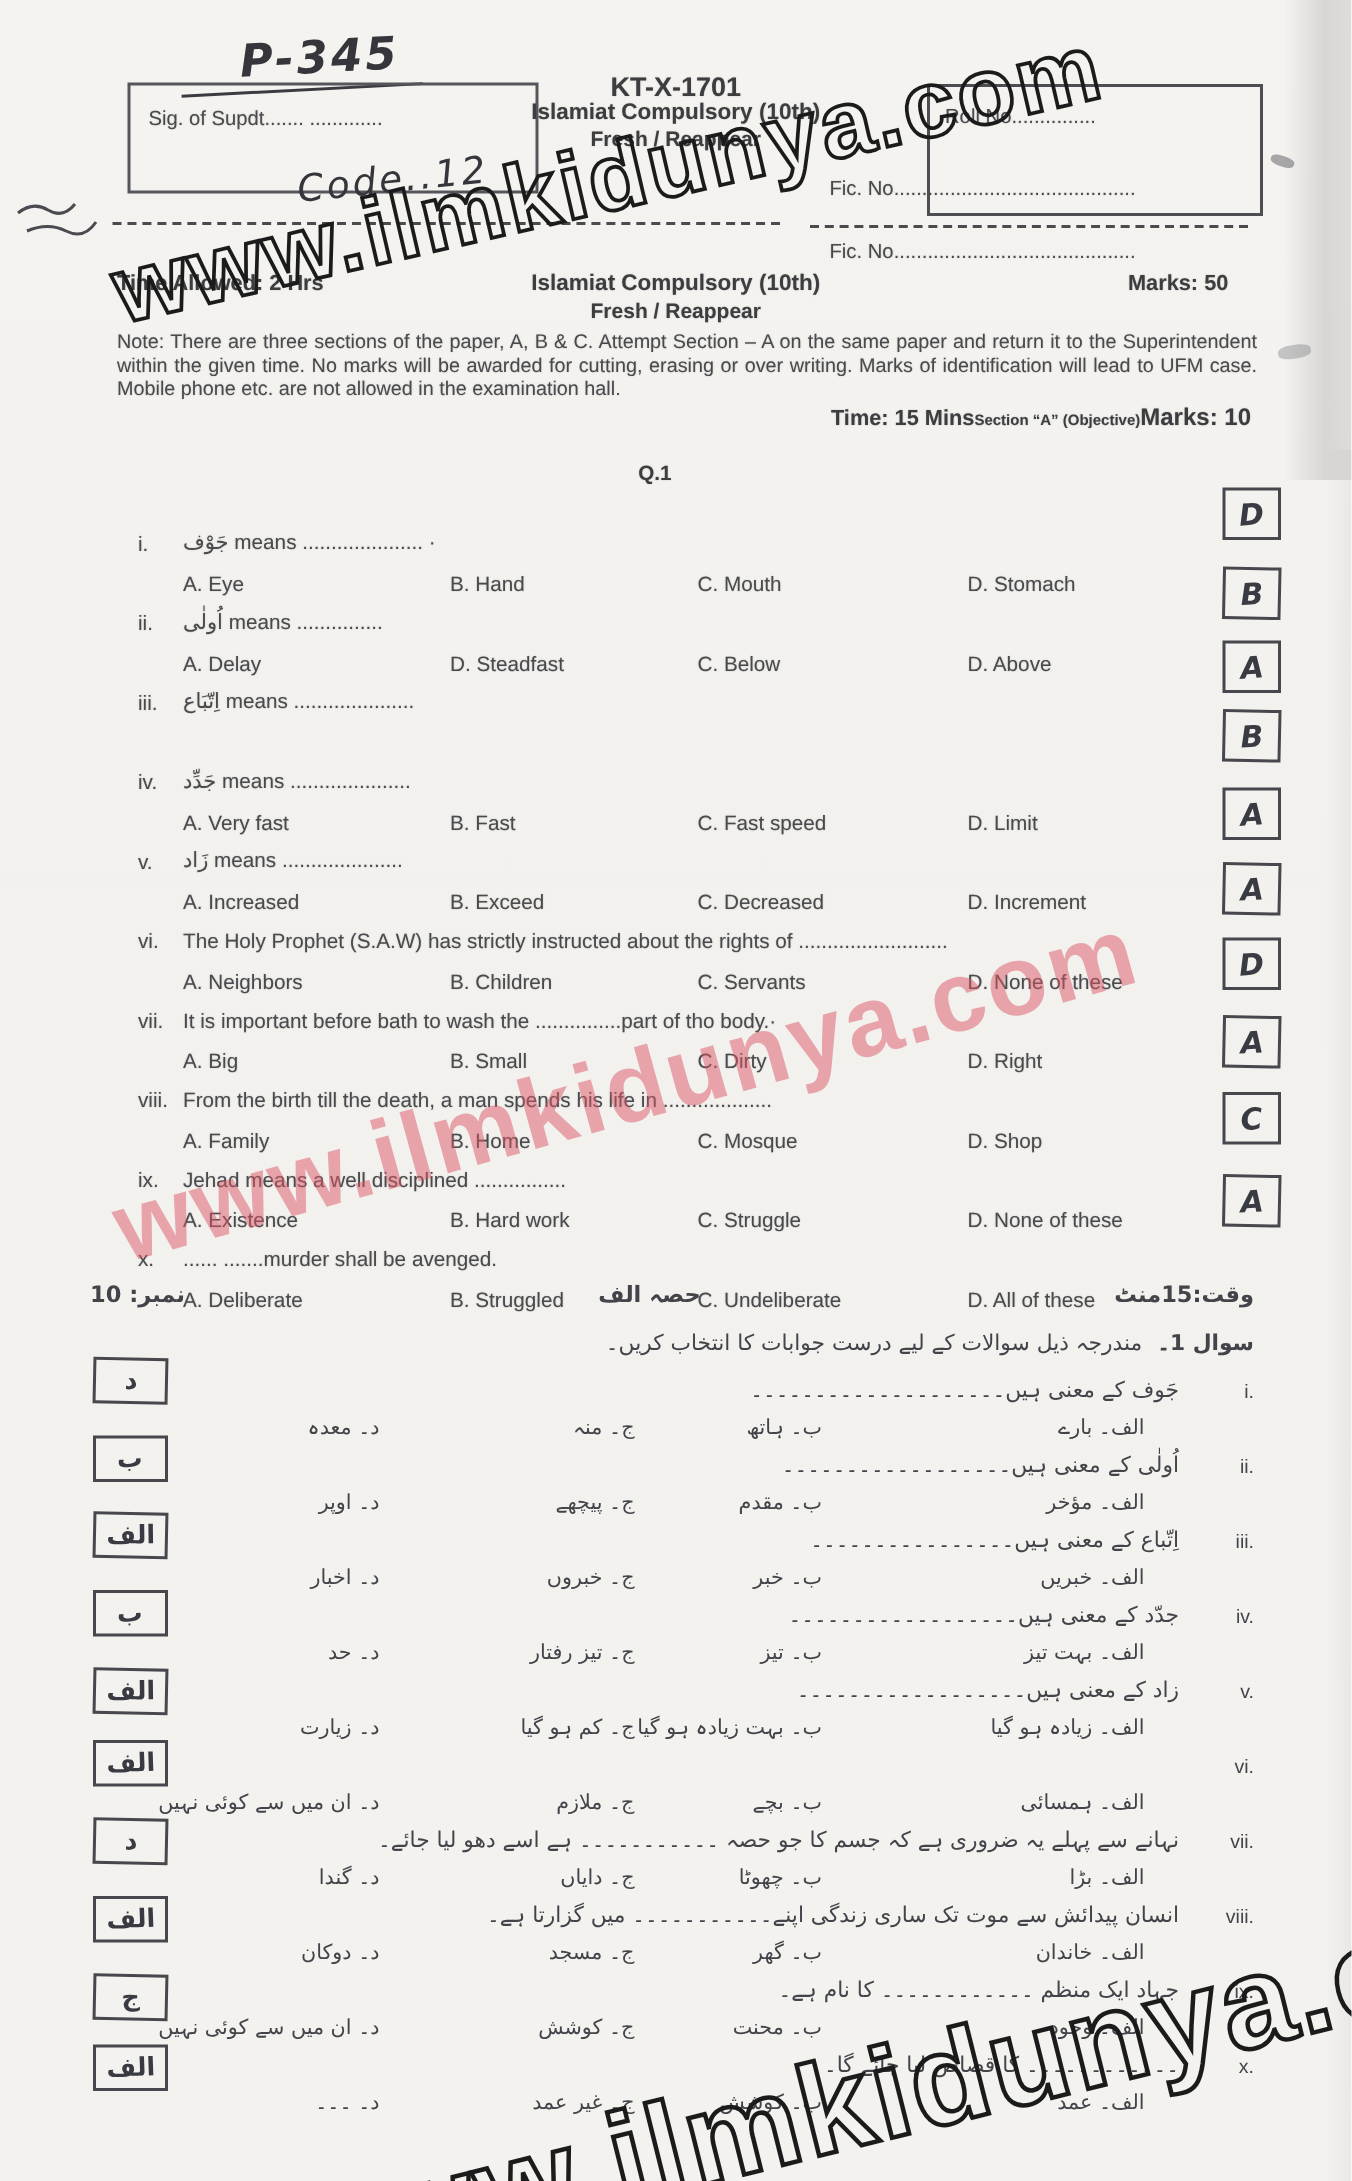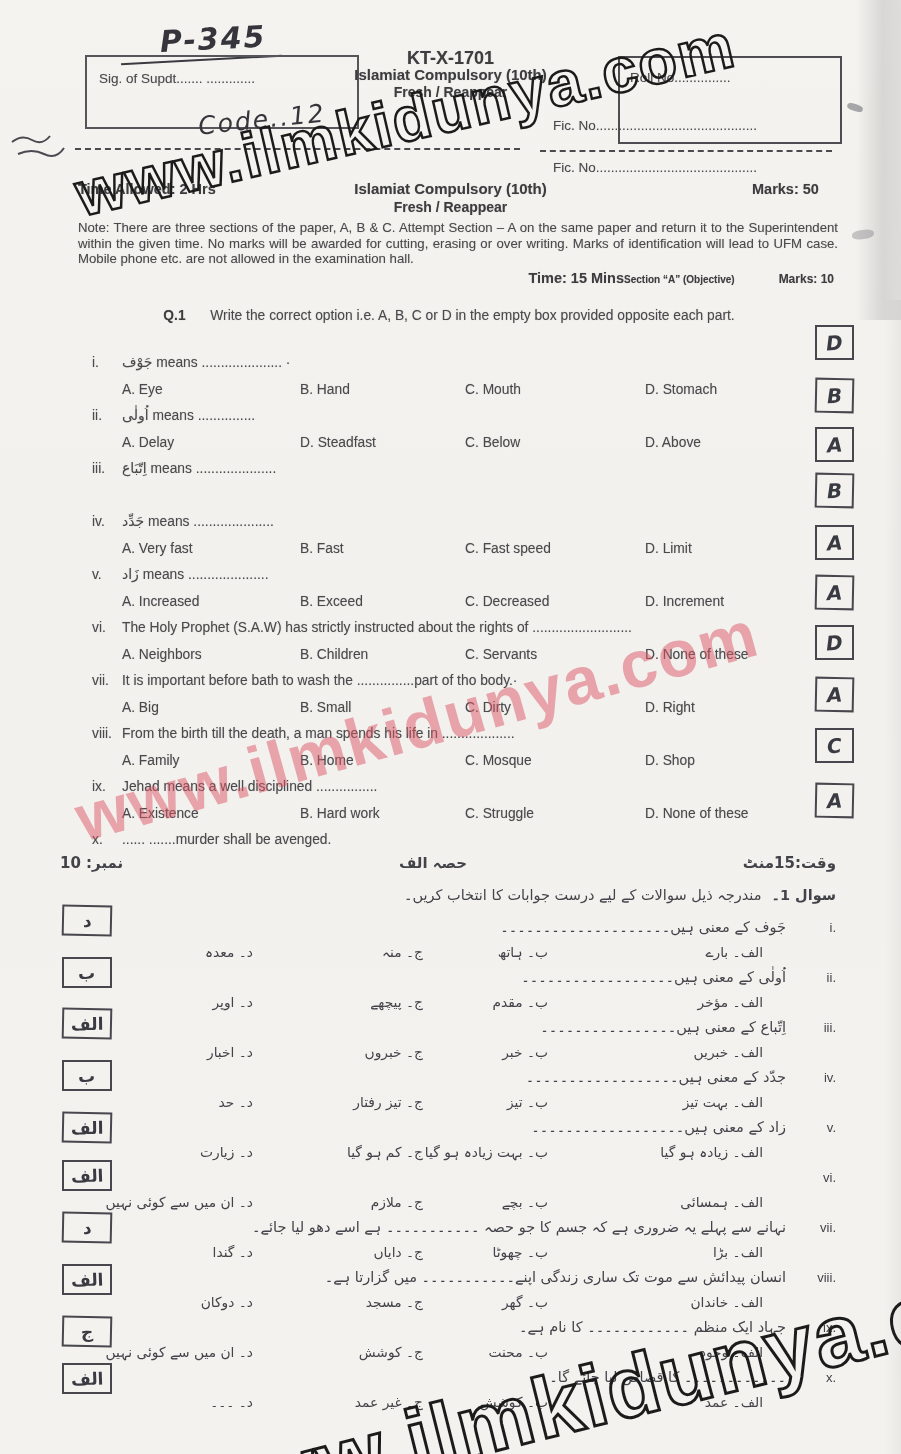--- a/index.html
+++ b/index.html
@@ -99,28 +99,27 @@
   <div class="abs print b" style="left:0;top:180px;width:901px;text-align:center;font-size:15px;">Islamiat Compulsory (10th)</div>
   <div class="abs print b" style="left:752px;top:181px;font-size:14.5px;">Marks: 50</div>
   <div class="abs print b" style="left:0;top:199px;width:901px;text-align:center;font-size:14px;">Fresh / Reappear</div>
 
   <div class="abs print note">Note: There are three sections of the paper, A, B &amp; C. Attempt Section – A on the same paper and return it to the Superintendent within the given time. No marks will be awarded for cutting, erasing or over writing. Marks of identification will lead to UFM case. Mobile phone etc. are not allowed in the examination hall.</div>
 
   <div class="abs" style="left:78px;top:270px;width:756px;">
     <div class="row3">
       <span class="print b" style="font-size:14.5px;">Time: 15 Mins</span>
       <span class="print b" style="font-size:10px;">Section “A” (Objective)</span>
-      <span class="print b" style="font-size:12px;padding-left:44px;">Marks: 10</span>
+      <span class="print b" style="font-size:16px;">Marks: 10</span>
     </div>
   </div>
 
   <div class="abs print qwrap">
     <div class="q1line" style="margin-bottom:10px;">
       <span class="ql">Q.1</span>
-      <span>Write the correct option i.e. A, B, C or D in the empty box provided opposite each part.</span>
     </div>
 
     <div class="qen">
       <div class="stem">
           <span class="rn">i.</span>
           <span><span class="uword">جَوْف</span><span> means ..................... ·</span></span>
         </div>
       <div class="opts">
           <span>A. Eye</span>
           <span>B. Hand</span>
@@ -215,20 +214,26 @@
           <span>A. Existence</span>
           <span>B. Hard work</span>
           <span>C. Struggle</span>
           <span>D. None of these</span>
         </div>
     </div>
     <div class="qen">
       <div class="stem">
           <span class="rn">x.</span>
           <span>...... .......murder shall be avenged.</span>
+        </div>
+      <div class="opts">
+          <span>A. Deliberate</span>
+          <span>B. Struggled</span>
+          <span>C. Undeliberate</span>
+          <span>D. All of these</span>
         </div>
     </div>
   </div>
 
   <div class="ansbox en" style="top:325px;">
       <span>D</span>
     </div>
   <div class="ansbox en" style="top:378px;">
       <span>B</span>
     </div>

